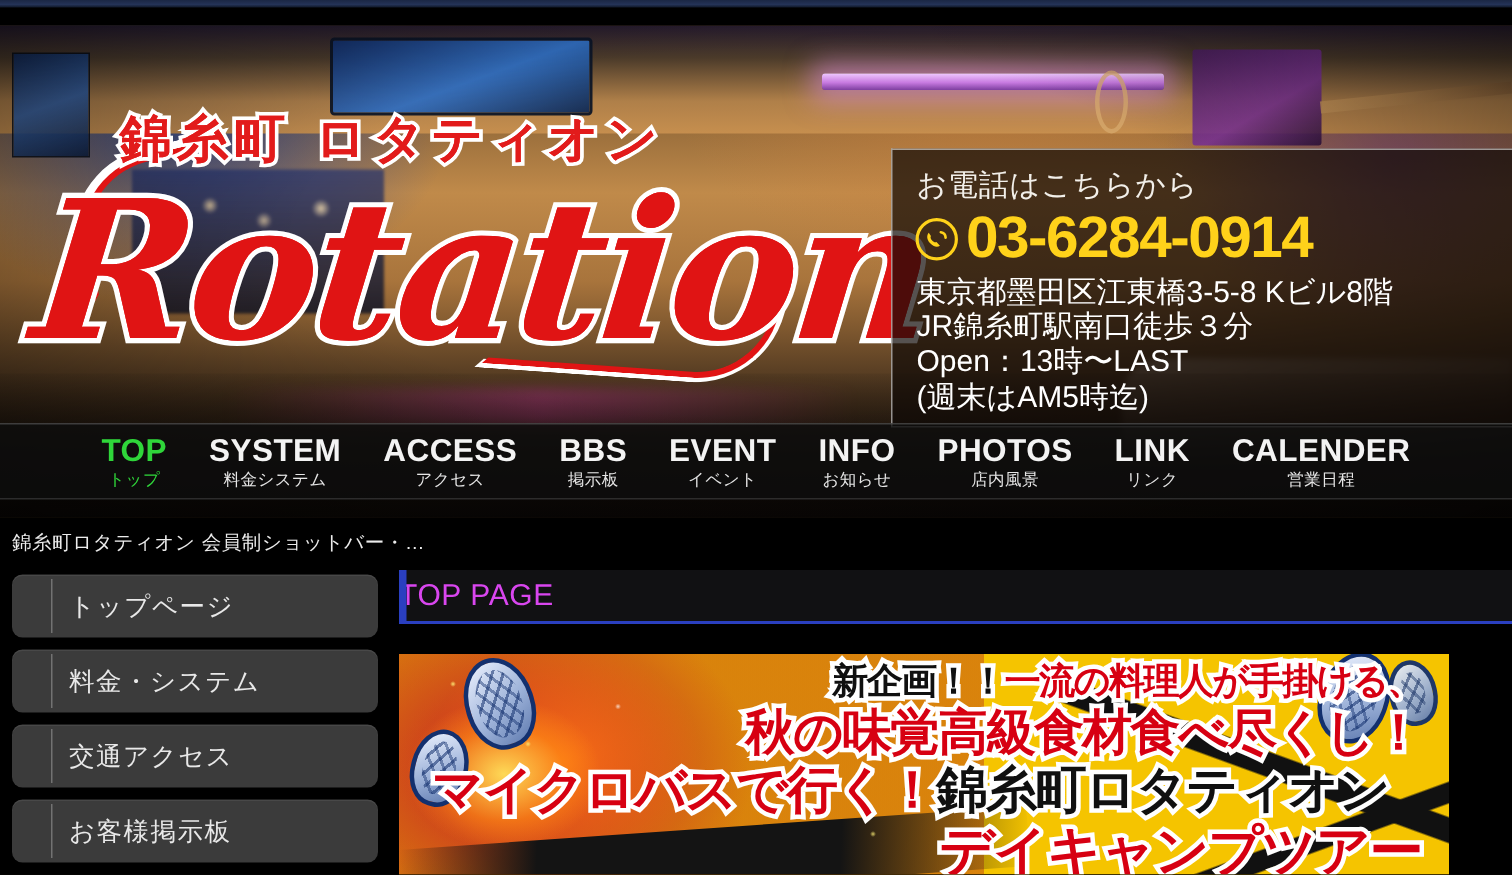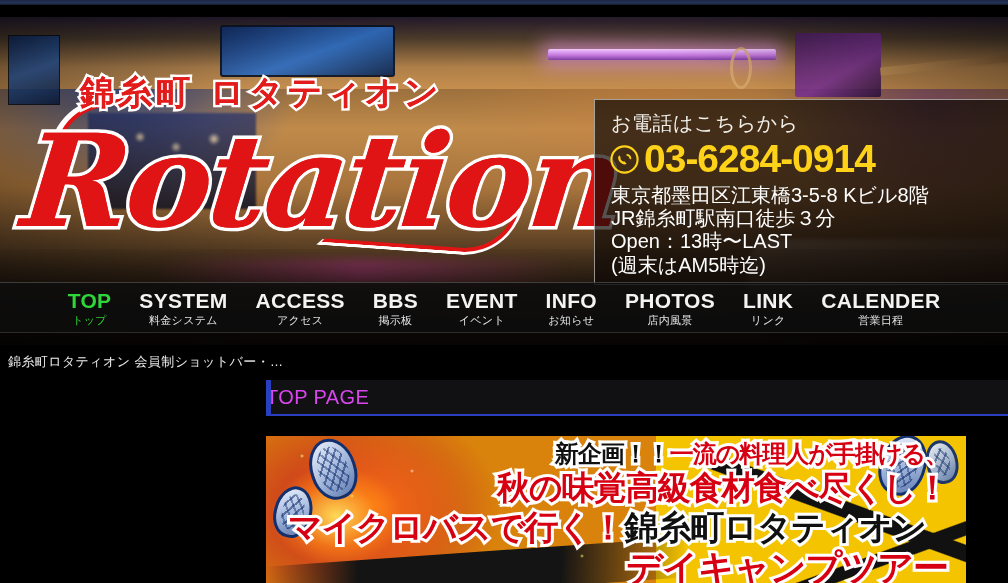--- a/index.html
+++ b/index.html
@@ -365,20 +365,34 @@
       <span class="nav-ja">リンク</span>
     </div>
     <div class="nav-item">
       <span class="nav-en">CALENDER</span>
       <span class="nav-ja">営業日程</span>
     </div>
   </nav>
 
   <div class="site-tagline">錦糸町ロタティオン 会員制ショットバー・…</div>
 
+  <aside class="sidebar">
+    <div class="side-item">
+      <span class="side-label">トップページ</span>
+    </div>
+    <div class="side-item">
+      <span class="side-label">料金・システム</span>
+    </div>
+    <div class="side-item">
+      <span class="side-label">交通アクセス</span>
+    </div>
+    <div class="side-item">
+      <span class="side-label">お客様掲示板</span>
+    </div>
+  </aside>
 
   <main class="content">
     <div class="page-head">
       <span class="page-title">TOP PAGE</span>
     </div>
 
     <div class="banner">
       <div class="flame"></div>
       <div class="speed"></div>
       <div class="streak"></div>

